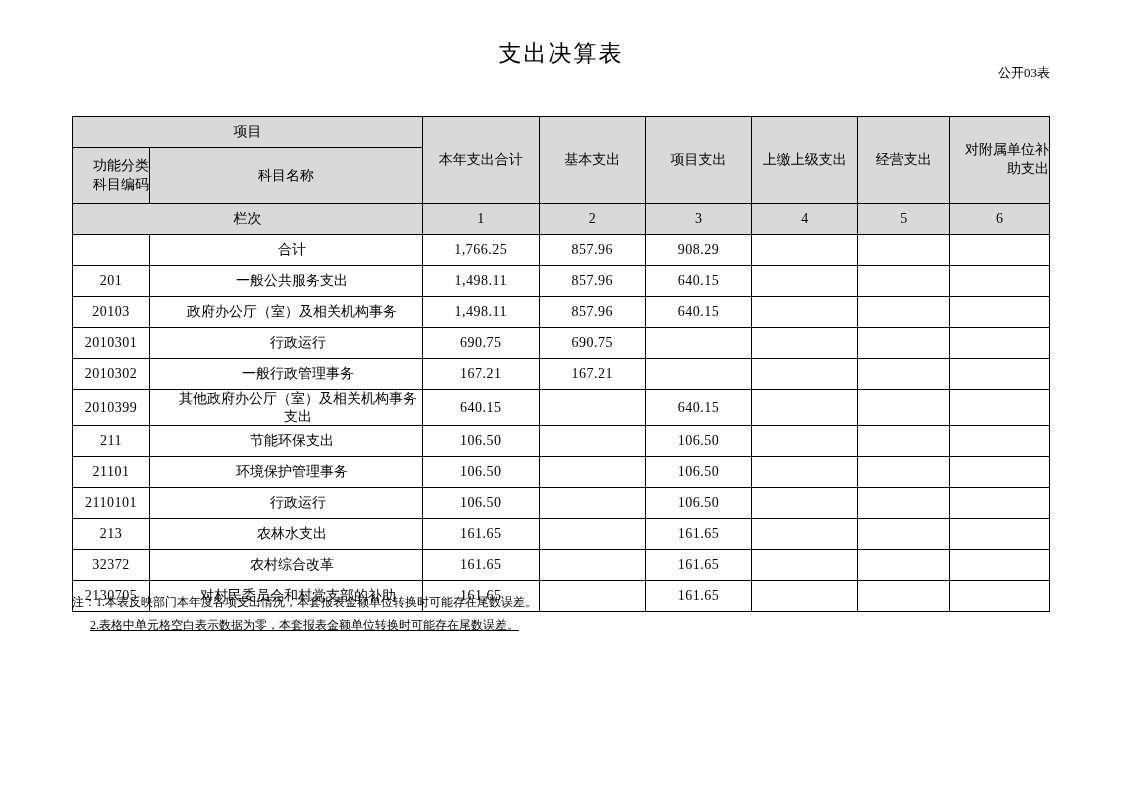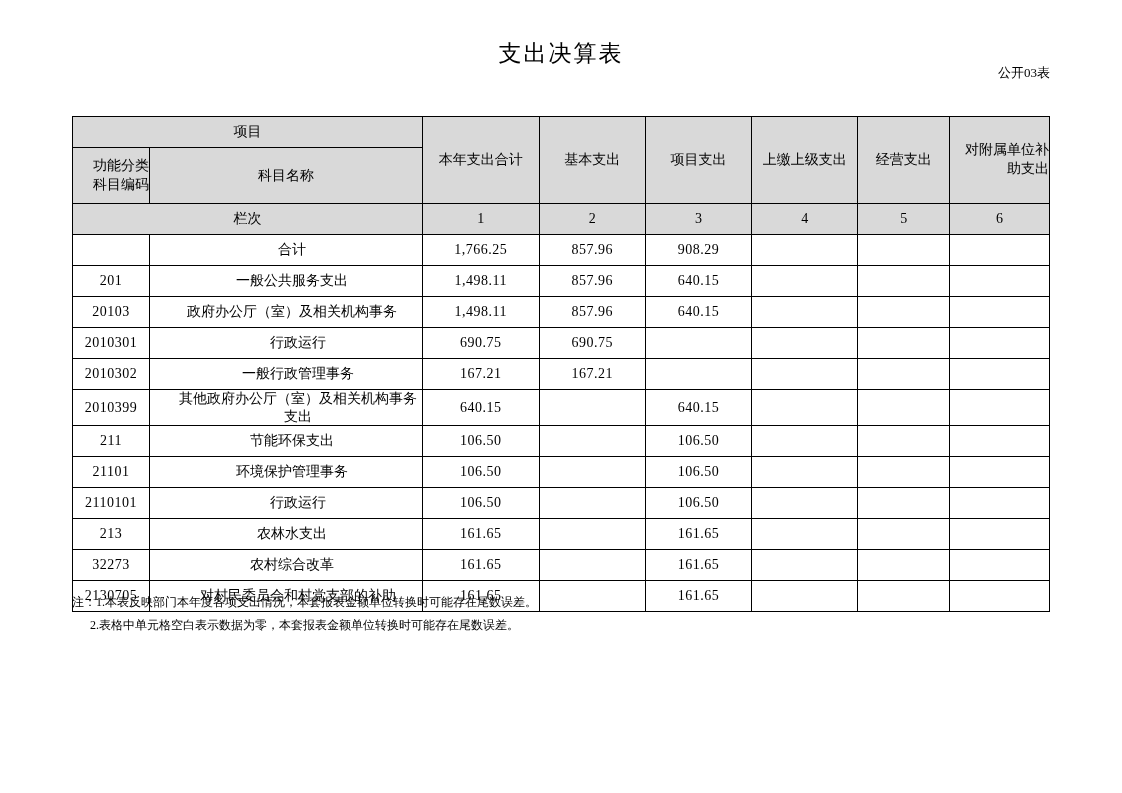--- a/index.html
+++ b/index.html
@@ -99,21 +99,21 @@
   .footnotes {
     position: absolute;
     left: 72px;
     top: 591px;
     font-size: 12px;
     line-height: 1.9;
   }
   .footnotes div {
     white-space: nowrap;
   }
-  .fn2 { padding-left: 18px; }
+  .fn2 { padding-left: 18px; text-decoration: underline; }
 </style>
 </head>
 <body>
 
 <div class="page">
 
   <h1 class="title">支出决算表</h1>
 
   <div class="sheet-no">公开03表</div>
 
@@ -258,21 +258,21 @@
           <td class="code">213</td>
           <td class="name lvl1">农林水支出</td>
           <td class="num">161.65</td>
           <td class="num"></td>
           <td class="num">161.65</td>
           <td class="num"></td>
           <td class="num"></td>
           <td class="num"></td>
         </tr>
         <tr>
-          <td class="code">32273</td>
+          <td class="code">32372</td>
           <td class="name lvl1">农村综合改革</td>
           <td class="num">161.65</td>
           <td class="num"></td>
           <td class="num">161.65</td>
           <td class="num"></td>
           <td class="num"></td>
           <td class="num"></td>
         </tr>
         <tr>
           <td class="code">2130705</td>

